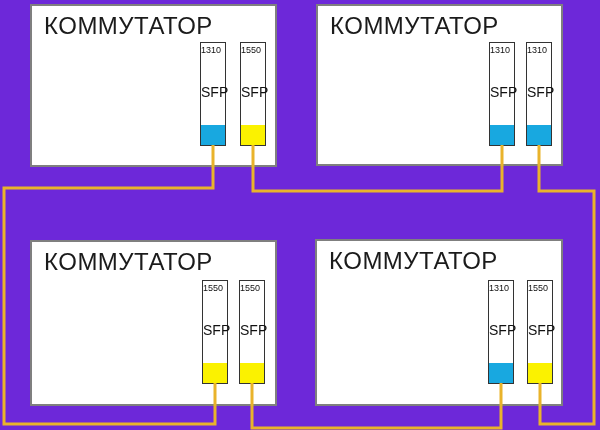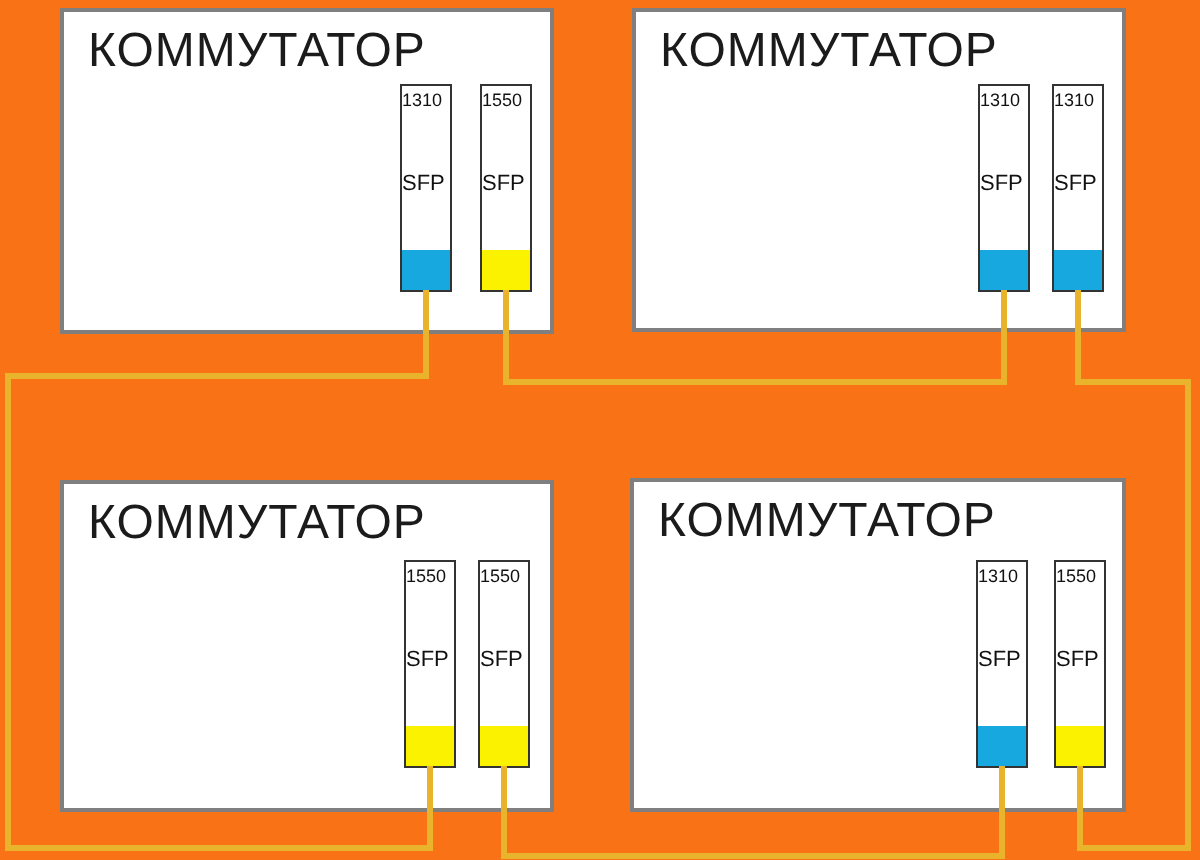--- a/index.html
+++ b/index.html
@@ -1,17 +1,17 @@
 <!DOCTYPE html>
 <html><head>
 <meta charset="utf-8">
 <style>
   html,body{margin:0;padding:0;background:#fff;}
   .canvas{
-    position:relative;width:600px;height:430px;background:#f97316;overflow:hidden;
+    position:relative;width:600px;height:430px;background:#6d28d9;overflow:hidden;
     font-family:"Liberation Sans","DejaVu Sans",sans-serif;
   }
   .switch-box{
     position:absolute;background:#ffffff;border:2px solid #7f7f7f;
     box-sizing:border-box;z-index:1;
   }
   #sw-tl{left:30px;top:4px;width:247px;height:163px;}
   #sw-tr{left:316px;top:4px;width:247px;height:162px;}
   #sw-bl{left:30px;top:240px;width:247px;height:166px;}
   #sw-br{left:315px;top:239px;width:248px;height:167px;}
@@ -21,21 +21,21 @@
   }
   .sfp{
     position:absolute;width:26px;height:104px;background:#ffffff;
     border:1.5px solid #333333;box-sizing:border-box;z-index:2;
   }
   .sfp .wl{
     position:absolute;top:2px;left:0;right:0;font-size:9px;line-height:11px;color:#111111;
     letter-spacing:0;
   }
   .sfp .sfp-txt{
-    position:absolute;top:41px;left:0;right:0;font-size:11px;line-height:16px;color:#111111;
+    position:absolute;top:41px;left:0;right:0;font-size:14px;line-height:16px;color:#111111;
   }
   .sfp .fill{
     position:absolute;left:0;right:0;bottom:0;height:20px;display:block;
   }
   
   .p-tl1{left:200px;top:42px;} .p-tl2{left:240px;top:42px;}
   .p-tr1{left:489px;top:42px;} .p-tr2{left:526px;top:42px;}
   .p-bl1{left:202px;top:280px;} .p-bl2{left:239px;top:280px;}
   .p-br1{left:488px;top:280px;} .p-br2{left:527px;top:280px;}
   svg.cables{

